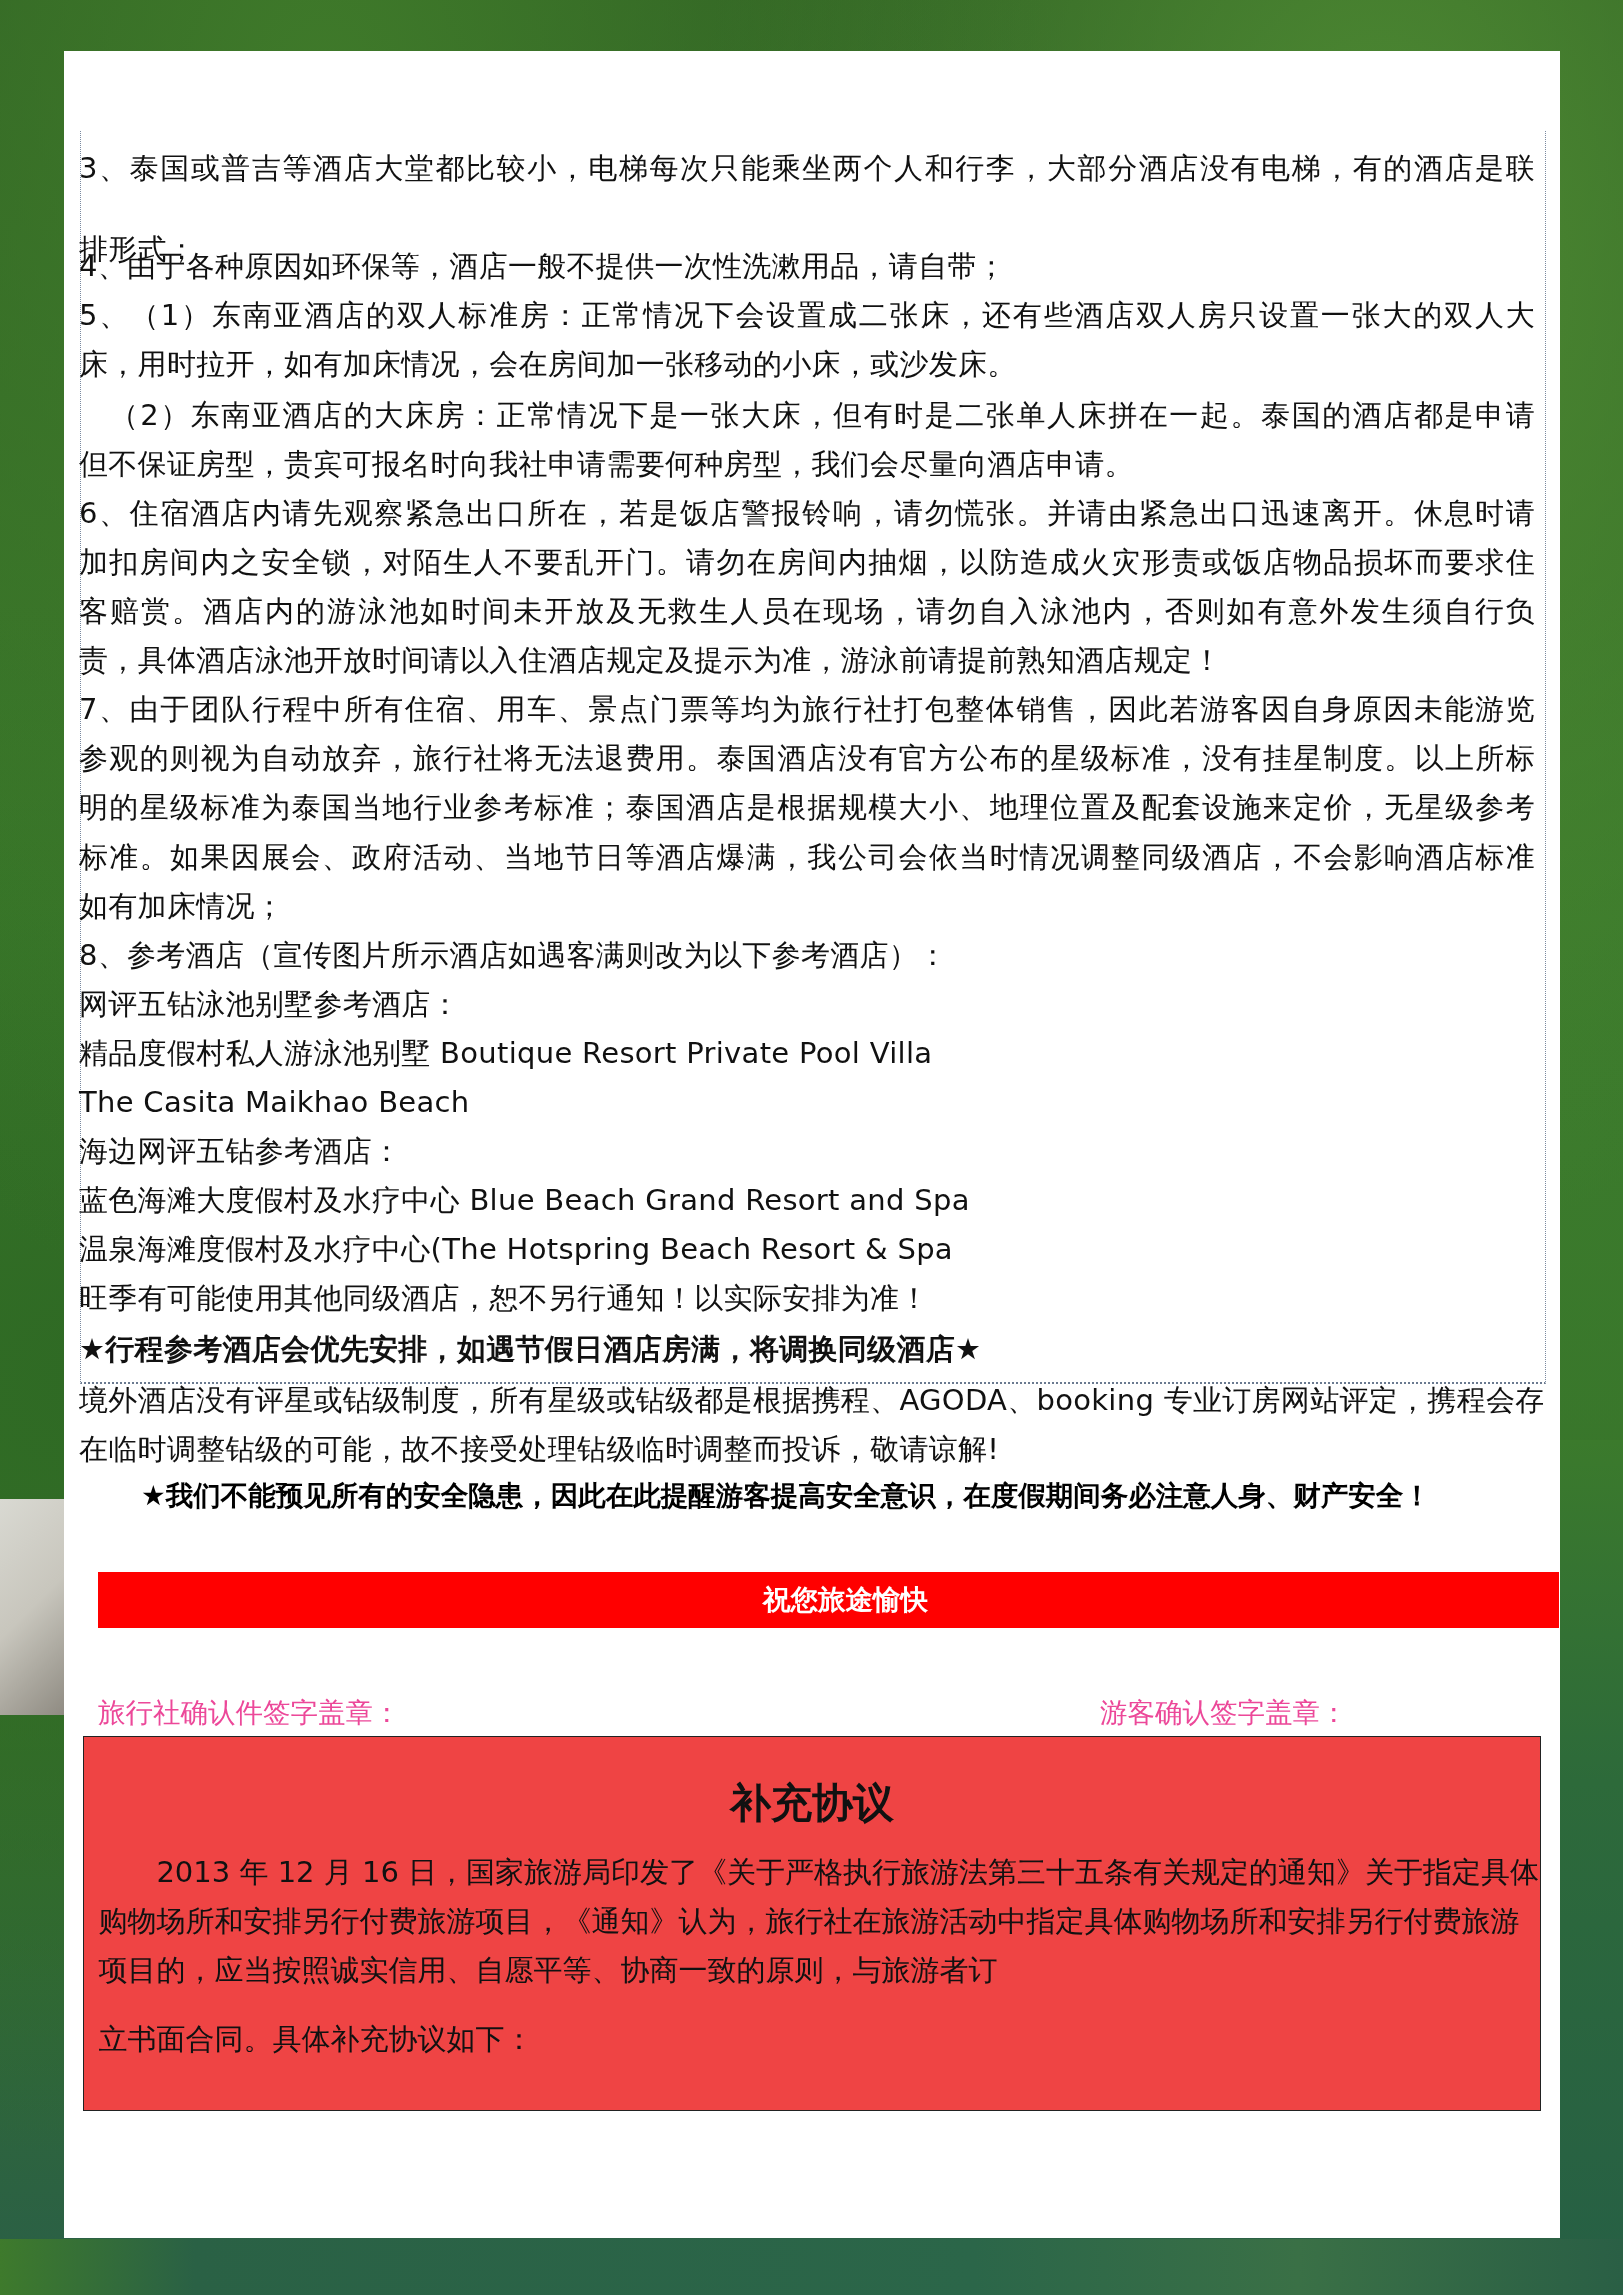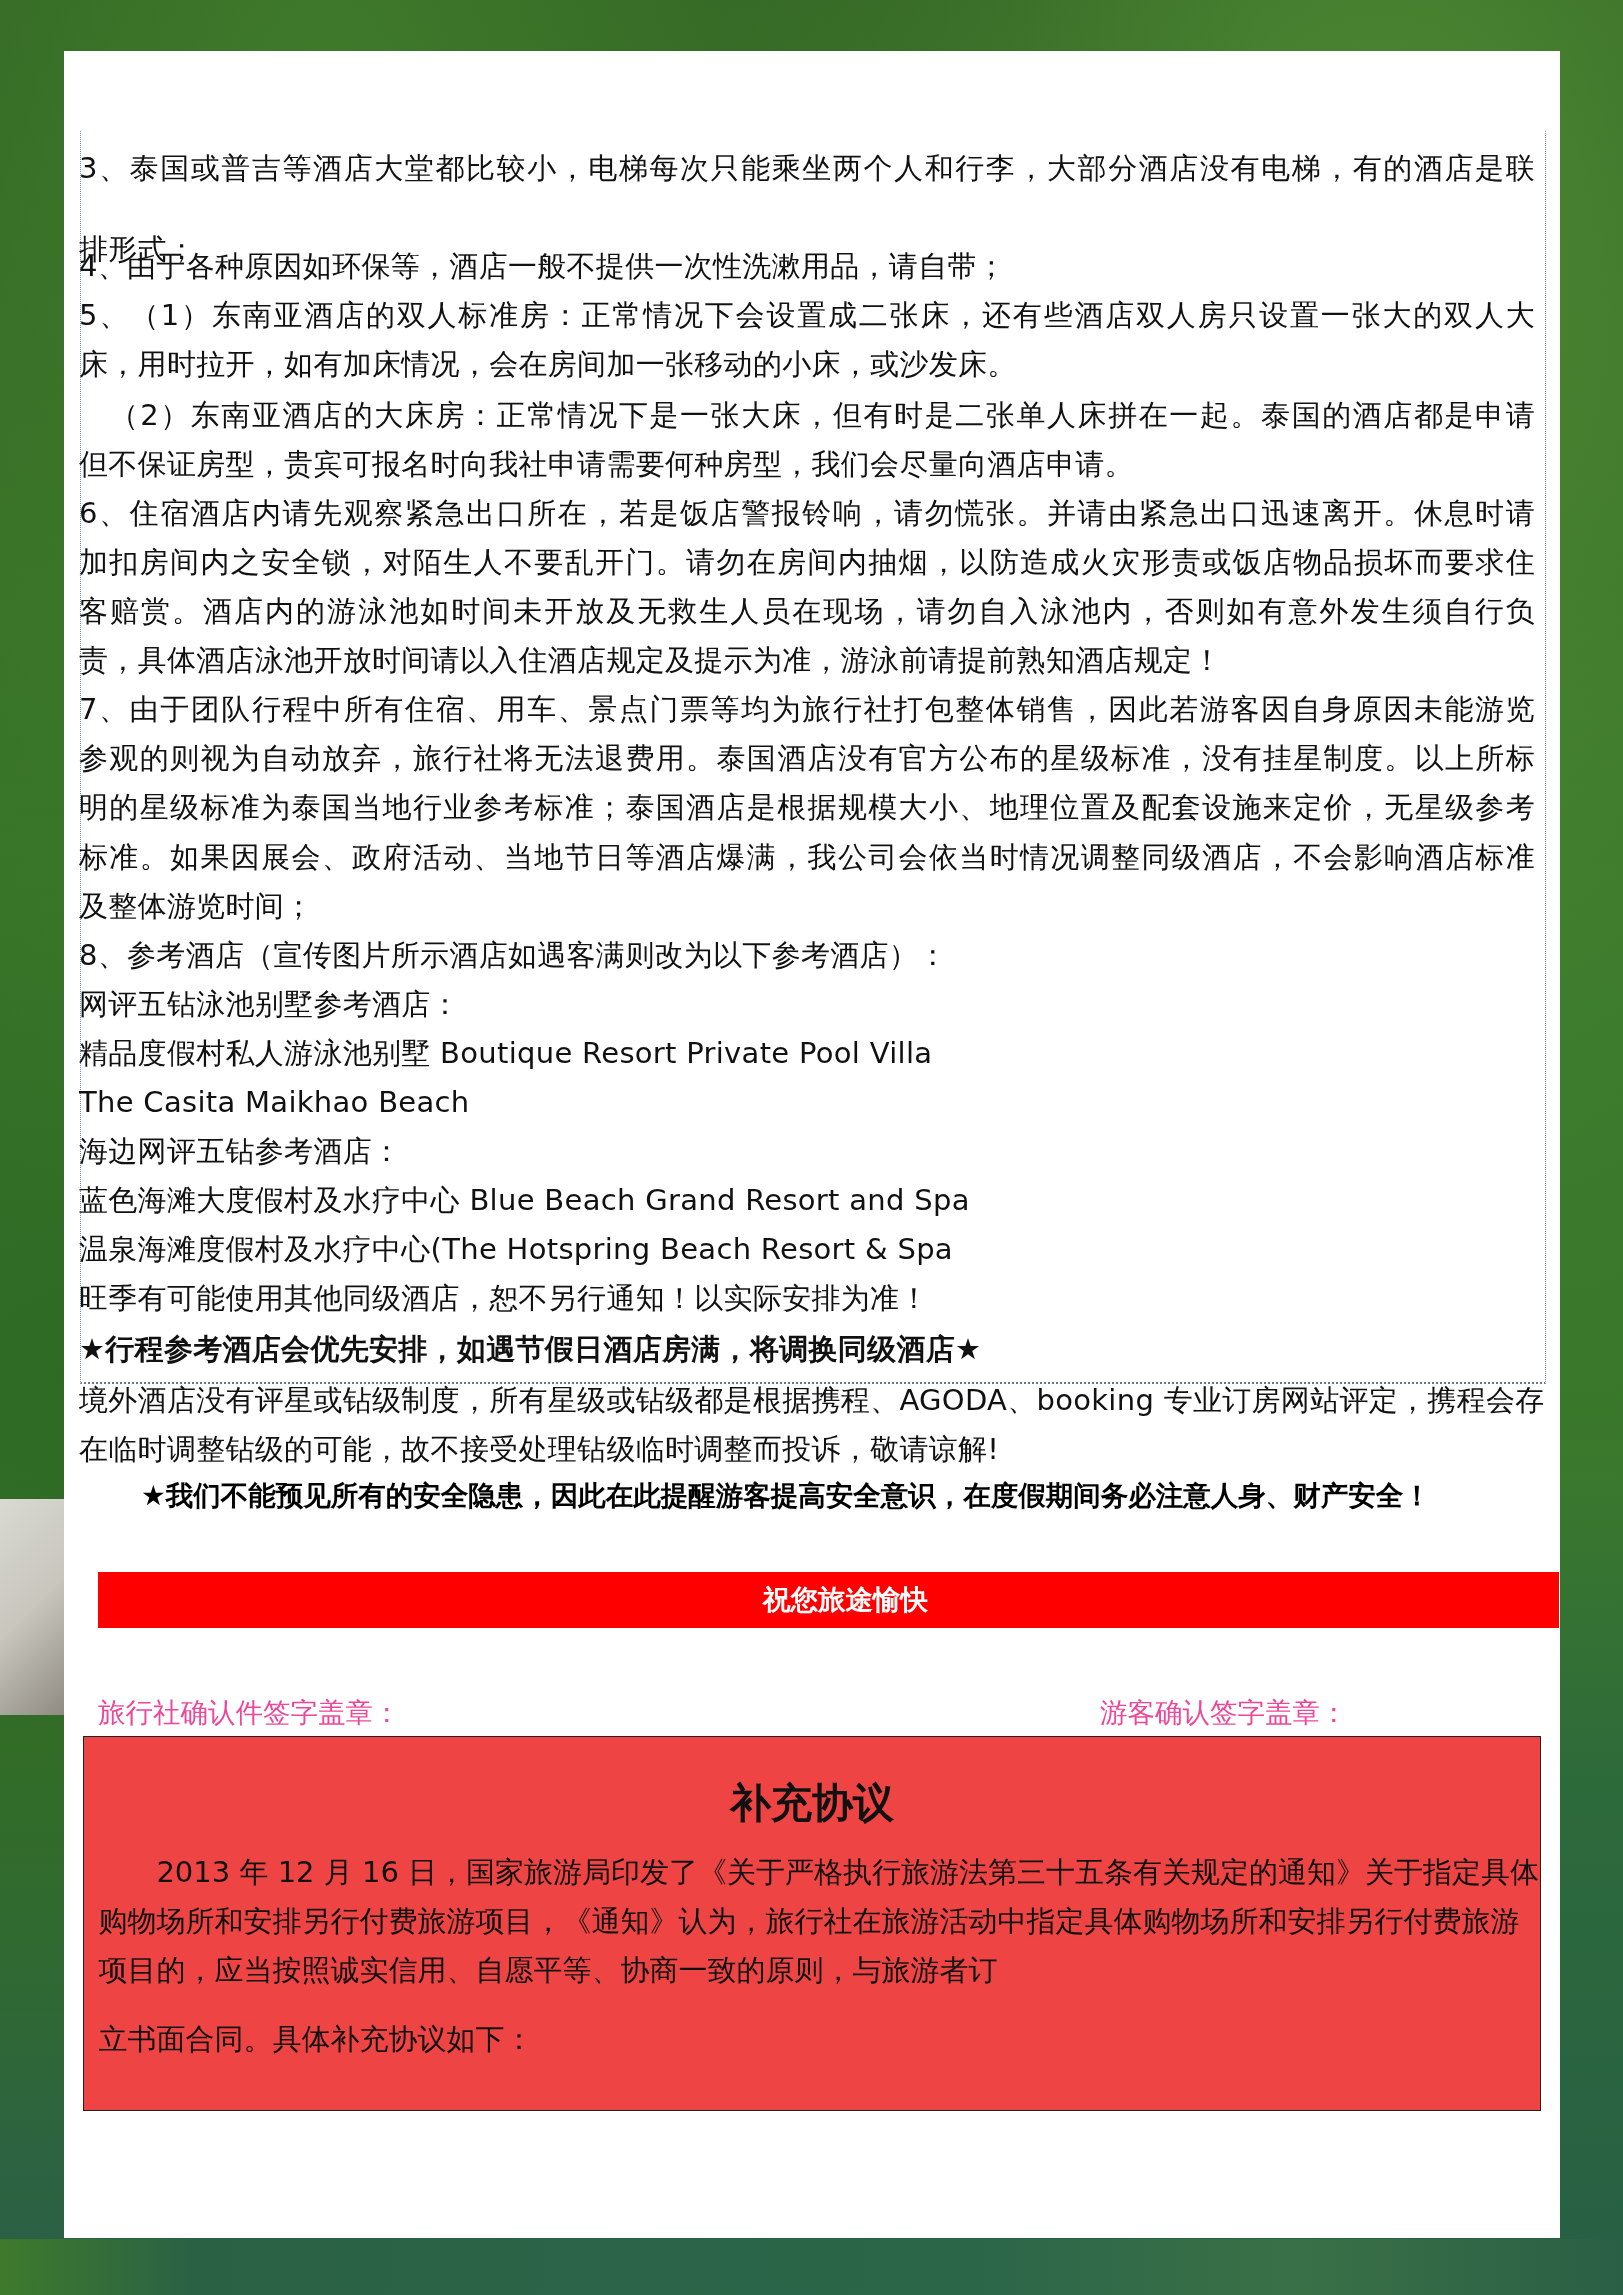--- a/index.html
+++ b/index.html
@@ -84,21 +84,21 @@
 <div class="line justified" style="top:391px;">　（2）东南亚酒店的大床房：正常情况下是一张大床，但有时是二张单人床拼在一起。泰国的酒店都是申请</div>
 <div class="line" style="top:440px;">但不保证房型，贵宾可报名时向我社申请需要何种房型，我们会尽量向酒店申请。</div>
 <div class="line justified" style="top:489px;">6、住宿酒店内请先观察紧急出口所在，若是饭店警报铃响，请勿慌张。并请由紧急出口迅速离开。休息时请</div>
 <div class="line justified" style="top:538px;">加扣房间内之安全锁，对陌生人不要乱开门。请勿在房间内抽烟，以防造成火灾形责或饭店物品损坏而要求住</div>
 <div class="line justified" style="top:587px;">客赔赏。酒店内的游泳池如时间未开放及无救生人员在现场，请勿自入泳池内，否则如有意外发生须自行负</div>
 <div class="line" style="top:636px;">责，具体酒店泳池开放时间请以入住酒店规定及提示为准，游泳前请提前熟知酒店规定！</div>
 <div class="line justified" style="top:685px;">7、由于团队行程中所有住宿、用车、景点门票等均为旅行社打包整体销售，因此若游客因自身原因未能游览</div>
 <div class="line justified" style="top:734px;">参观的则视为自动放弃，旅行社将无法退费用。泰国酒店没有官方公布的星级标准，没有挂星制度。以上所标</div>
 <div class="line justified" style="top:783px;">明的星级标准为泰国当地行业参考标准；泰国酒店是根据规模大小、地理位置及配套设施来定价，无星级参考</div>
 <div class="line justified" style="top:833px;">标准。如果因展会、政府活动、当地节日等酒店爆满，我公司会依当时情况调整同级酒店，不会影响酒店标准</div>
-<div class="line" style="top:882px;">及整体游览时间；</div>
+<div class="line" style="top:882px;">如有加床情况；</div>
 <div class="line" style="top:931px;">8、参考酒店（宣传图片所示酒店如遇客满则改为以下参考酒店）：</div>
 <div class="line" style="top:980px;">网评五钻泳池别墅参考酒店：</div>
 <div class="line" style="top:1029px;">精品度假村私人游泳池别墅 Boutique Resort Private Pool Villa</div>
 <div class="line" style="top:1078px;">The Casita Maikhao Beach</div>
 <div class="line" style="top:1127px;">海边网评五钻参考酒店：</div>
 <div class="line" style="top:1176px;">蓝色海滩大度假村及水疗中心 Blue Beach Grand Resort and Spa</div>
 <div class="line" style="top:1225px;">温泉海滩度假村及水疗中心(The Hotspring Beach Resort &amp; Spa</div>
 <div class="line" style="top:1274px;">旺季有可能使用其他同级酒店，恕不另行通知！以实际安排为准！</div>
 <div class="line bold" style="top:1325px;">★行程参考酒店会优先安排，如遇节假日酒店房满，将调换同级酒店★</div>
 <div class="line justified" style="top:1376px;">境外酒店没有评星或钻级制度，所有星级或钻级都是根据携程、AGODA、booking 专业订房网站评定，携程会存</div>

